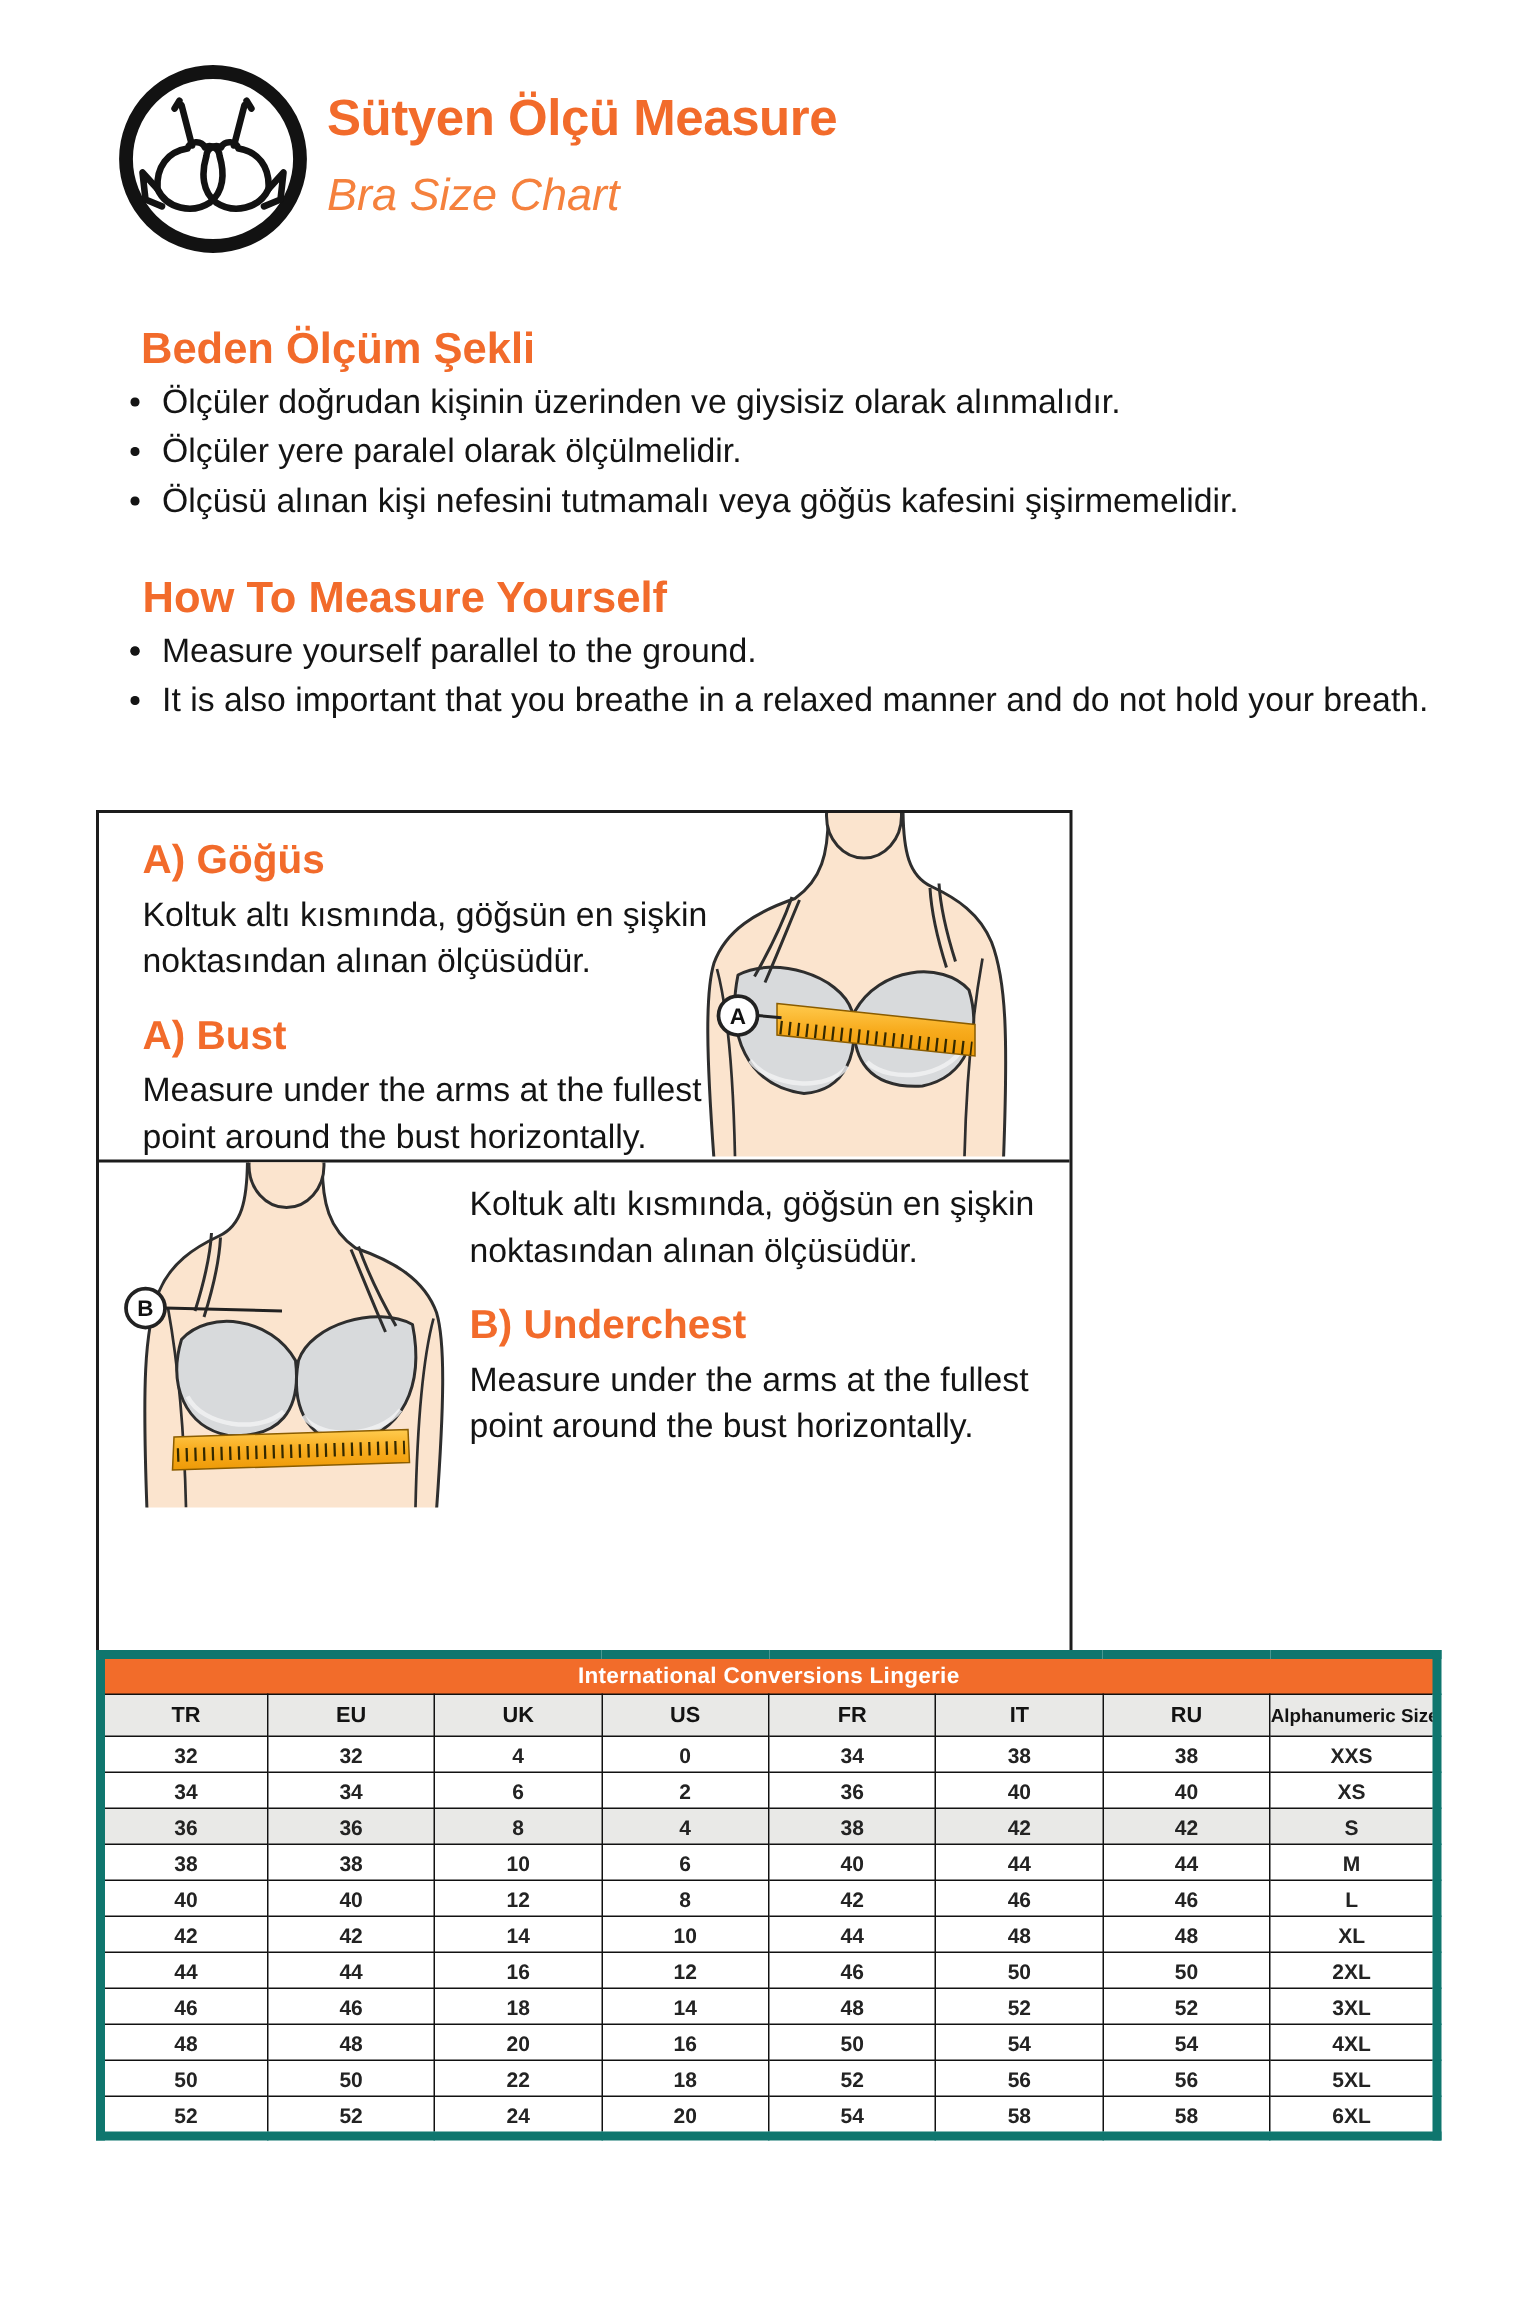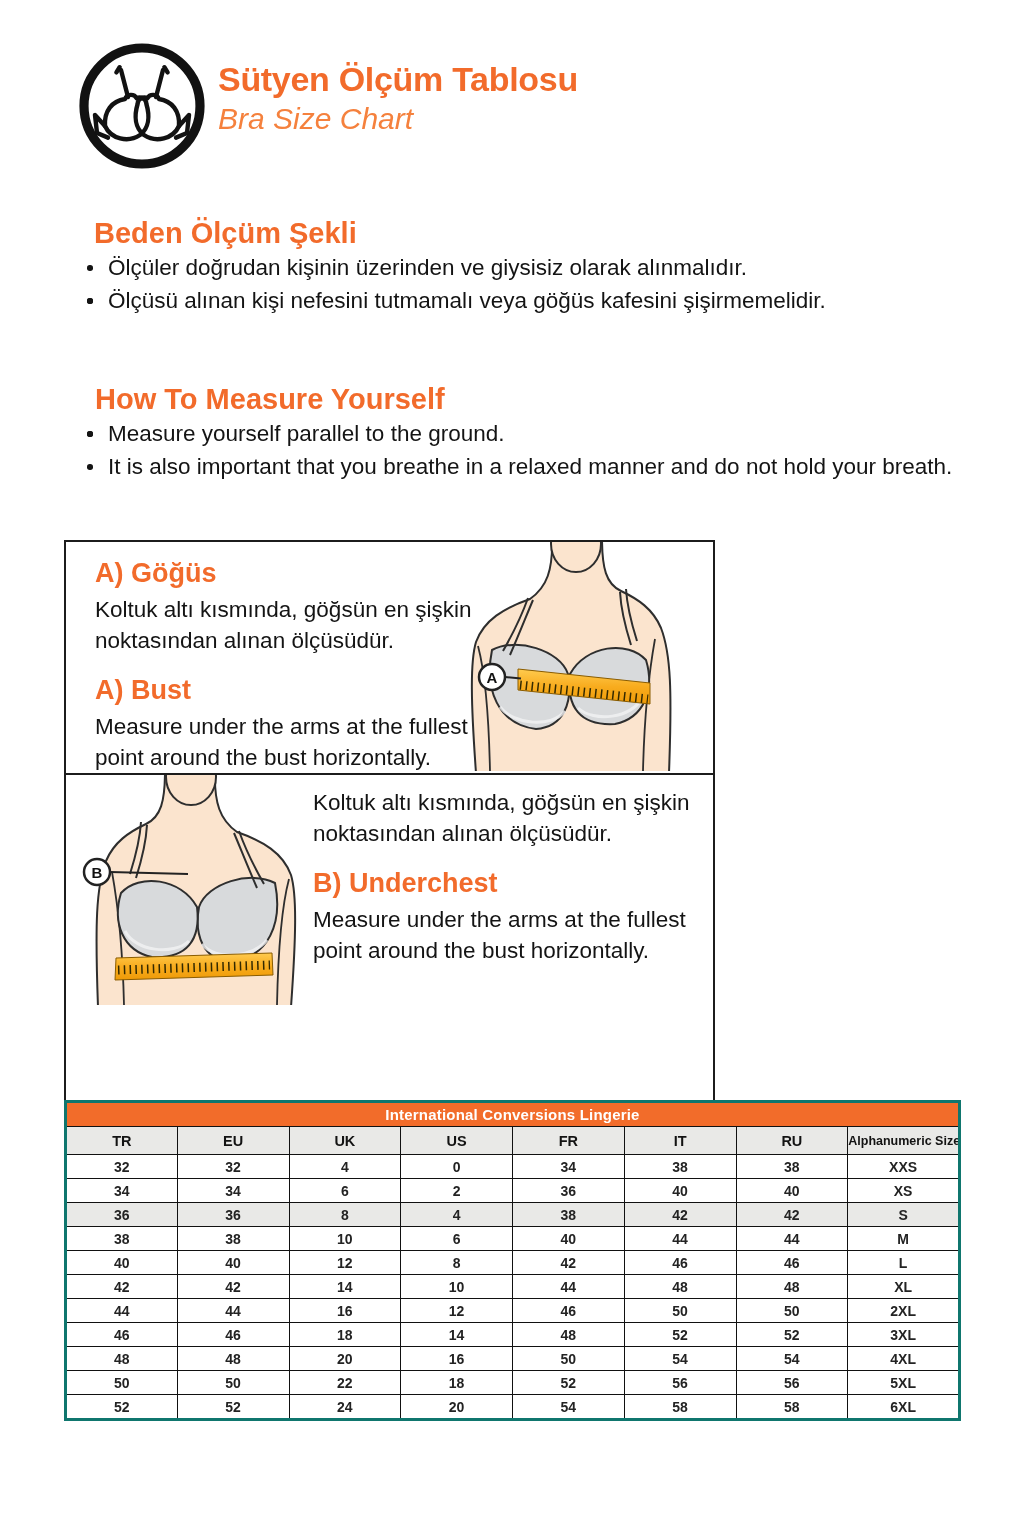--- a/index.html
+++ b/index.html
@@ -6,42 +6,42 @@
   body{
     width:1024px;height:1536px;background:#ffffff;position:relative;
     font-family:"Liberation Sans", sans-serif;color:#151515;overflow:hidden;
   }
   .abs{position:absolute}
 
   
   .logo{left:78px;top:42px;width:128px;height:128px}
   .title-block{left:218px;top:60px}
   .page-title{font-size:34px;font-weight:bold;color:#F26B2B;margin:0;letter-spacing:-0.3px;line-height:38px}
-  .page-subtitle{font-size:30px;font-style:italic;color:#F5813D;line-height:36px;margin-top:3px}
+  .page-subtitle{font-size:30px;font-style:italic;color:#F5813D;line-height:36px;margin-top:15px}
 
   
   .sec-head{font-size:29px;font-weight:bold;color:#F26B2B;margin:16px;line-height:32px}
   .bullets{list-style:none;margin:12px;padding:0}
   .bullets li{position:relative;font-size:22.5px;line-height:33px;padding-left:24px;color:#141414}
   .dot{position:absolute;left:3px;top:14px;width:5.5px;height:5.5px;border-radius:50%;background:#141414}
 
   
   .measure-box{left:64px;top:540px;width:651px;height:570px;border:2px solid #1c1c1c;box-sizing:border-box;background:#fff}
   .box-half{position:absolute;left:0;width:100%;box-sizing:border-box}
   .half-top{top:0;height:233px;border-bottom:2px solid #1c1c1c}
   .half-bottom{top:233px;height:232px}
   .box-text h3{font-size:27px;font-weight:bold;color:#F26B2B;margin:0 0 5px 0;line-height:31px}
   .box-text p{font-size:22.5px;line-height:31px;margin:0 0 19px 0;color:#141414}
   .bust-text{left:29px;top:16px;width:382px}
   .under-text{left:247px;top:12px;width:392px}
   .fig-a{right:0;top:0;width:295px;height:229px}
   .fig-b{left:0;top:0;width:295px;height:230px}
 
   
-  .conv-table{left:64px;top:1100px;width:897px;border-collapse:collapse;table-layout:fixed;border:3px solid #0f766e}
+  .conv-table{left:64px;top:1100px;width:897px;border-collapse:collapse;table-layout:fixed;border:6px solid #0f766e}
   .conv-table th,.conv-table td{border:1px solid #111;text-align:center;vertical-align:middle;padding:0;overflow:hidden;white-space:nowrap}
   .t-title{background:#F26C2A;color:#ffffff;font-size:15px;font-weight:bold;height:23px;letter-spacing:0.2px}
   .t-cols th{background:#E9E9E7;height:27px;font-size:14.5px;font-weight:bold;color:#131313}
   .t-cols th:last-child{font-size:12.5px}
   .conv-table td{height:23px;font-size:14px;font-weight:bold;color:#232323;background:#ffffff}
   .conv-table tr.hl td{background:#E9E9E7}
 </style>
 </head>
 <body>
 
@@ -56,30 +56,30 @@
         <path d="M20.8,12.6 l-1.6,2.6"></path>
         <path d="M43.2,12.6 l1.6,2.6"></path>
         <path d="M13.5,42 C13,34.5 17,29.5 23.5,28.5 a3.2,3.2 0 0 1 5.8,-0.4 a3.4,3.4 0 0 1 4.9,2.9 C36,37 35.5,43 31,46.5 C25,50.5 16.5,48.5 13.5,42 Z"></path>
         <path d="M50.5,42 C51,34.5 47,29.5 40.5,28.5 a3.2,3.2 0 0 0 -5.8,-0.4 a3.4,3.4 0 0 0 -4.9,2.9 C28,37 28.5,43 33,46.5 C39,50.5 47.5,48.5 50.5,42 Z"></path>
         <path d="M13.5,42 L8.5,36.5 L9.5,45.5 L15,47.8"></path>
         <path d="M50.5,42 L55.5,36.5 L54.5,45.5 L49,47.8"></path>
       </g>
     </svg>
   </div>
   <div class="abs title-block">
-    <h1 class="page-title">Sütyen Ölçüm Tablosu</h1>
+    <h1 class="page-title">Sütyen Ölçü Measure</h1>
     <div class="page-subtitle">Bra Size Chart</div>
   </div>
 
   <h2 class="abs sec-head" style="left:78px;top:201px">Beden Ölçüm Şekli</h2>
   <ul class="abs bullets" style="left:72px;top:239px;width:880px">
 
       <li><span class="dot"></span><span>Ölçüler doğrudan kişinin üzerinden ve giysisiz olarak alınmalıdır.</span></li>
 
-      <li><span class="dot"></span></li>
+      <li><span class="dot"></span><span>Ölçüler yere paralel olarak ölçülmelidir.</span></li>
 
       <li><span class="dot"></span><span>Ölçüsü alınan kişi nefesini tutmamalı veya göğüs kafesini şişirmemelidir.</span></li>
     </ul>
 
   <h2 class="abs sec-head" style="left:79px;top:367px">How To Measure Yourself</h2>
   <ul class="abs bullets" style="left:72px;top:405px;width:900px">
 
       <li><span class="dot"></span></li>
 
       <li><span class="dot"></span><span>Measure yourself parallel to the ground.</span></li>

